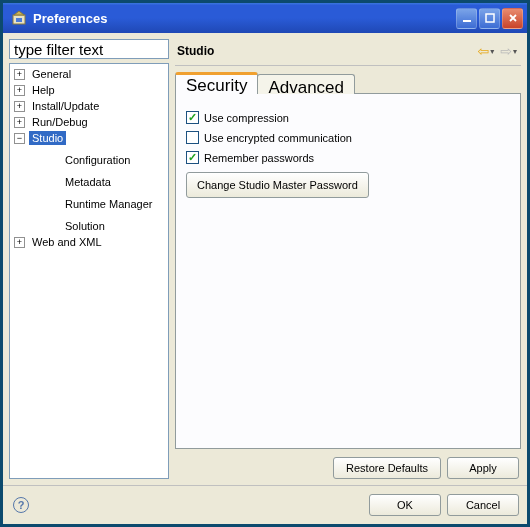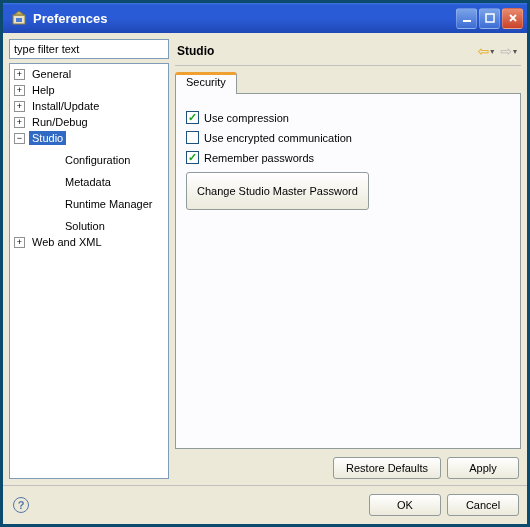--- a/index.html
+++ b/index.html
@@ -51,21 +51,21 @@
   }
   .left-pane {
     width: 160px;
     display:flex;
     flex-direction:column;
   }
   .filter-input {
     height: 20px;
     border: 1px solid #7f9db9;
     background:#fff;
-    font-size:11px;
+    font-size:15px;
     padding: 2px 4px;
     color:#000;
     margin-bottom:4px;
   }
   .tree {
     flex:1;
     border:1px solid #7f9db9;
     background:#fff;
     overflow:auto;
     padding:2px 0;
@@ -109,21 +109,21 @@
     flex:1;
     display:flex;
     flex-direction:column;
   }
   .tabs-row { display:flex; height:22px; position:relative; }
   .tab {
     border:1px solid #919b9c;
     border-bottom:none;
     background:#f5f4ea;
     padding:3px 10px 2px 10px;
-    font-size:11px;
+    font-size:17px;
     border-top-left-radius:3px;
     border-top-right-radius:3px;
     margin-right:-1px;
     position:relative;
   }
   .tab.active {
     background:#fcfcfe;
     border-top:3px solid #f0a030;
     padding-top:1px;
     z-index:2;
@@ -154,21 +154,21 @@
     border:1px solid #919b9c;
     background:linear-gradient(to bottom,#ffffff,#eceadb);
     border-radius:3px;
     padding:3px 12px;
     font-size:11px;
     font-family:inherit;
     min-width:72px;
     height:22px;
     display:inline-flex; align-items:center; justify-content:center;
   }
-  .change-pw-btn { margin-top:8px; padding:18px 10px; }
+  .change-pw-btn { margin-top:8px; padding:12px 10px; }
   .panel-buttons {
     display:flex; justify-content:flex-end; gap:6px;
     padding:8px 2px 0 2px;
   }
   .bottom-bar {
     border-top:1px solid #c0c0c0;
     padding:8px 8px 8px 10px;
     display:flex; align-items:center;
   }
   .help-icon {
@@ -276,20 +276,23 @@
           </span>
         </div>
       </div>
       <div class="separator"></div>
 
       <div class="panel-body">
         <div class="tabs-row">
           <div class="tab active">
             <span>Security</span>
           </div>
+          <div class="tab inactive">
+            <span>Advanced</span>
+          </div>
         </div>
         <div class="tab-content">
           <div class="checkbox-row">
             <span class="checkbox checked"></span>
             <span>Use compression</span>
           </div>
           <div class="checkbox-row">
             <span class="checkbox"></span>
             <span>Use encrypted communication</span>
           </div>

